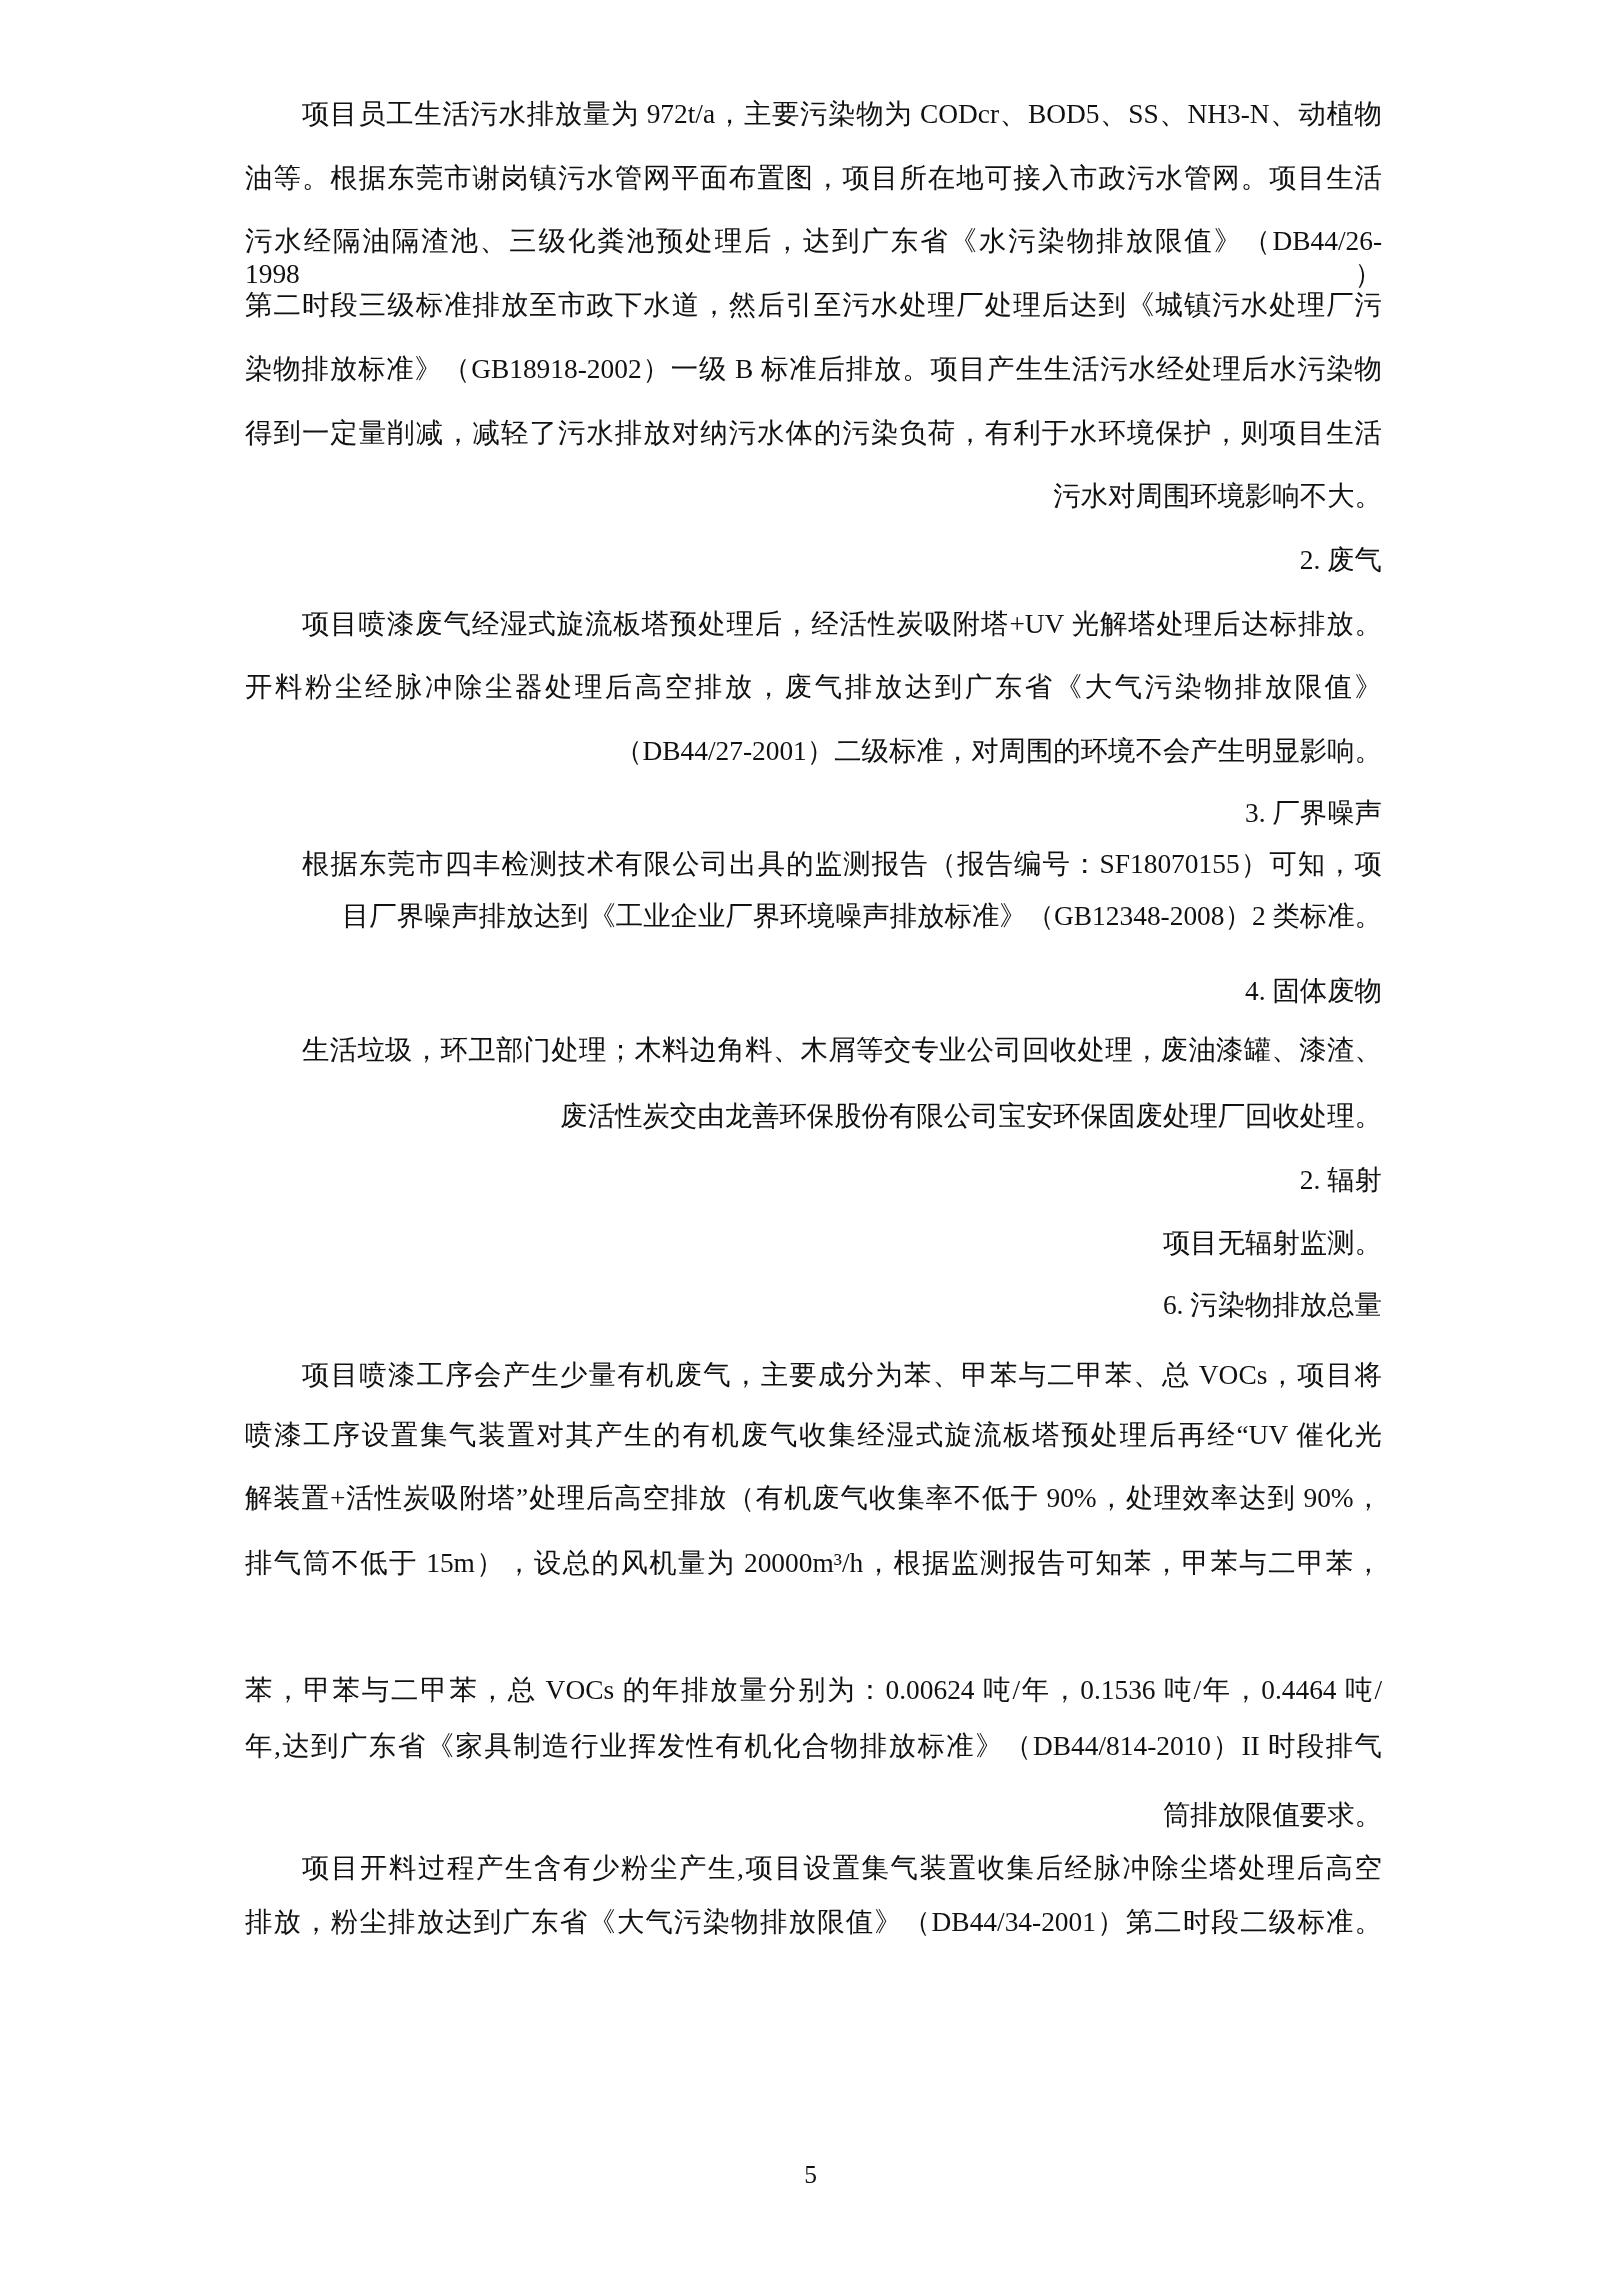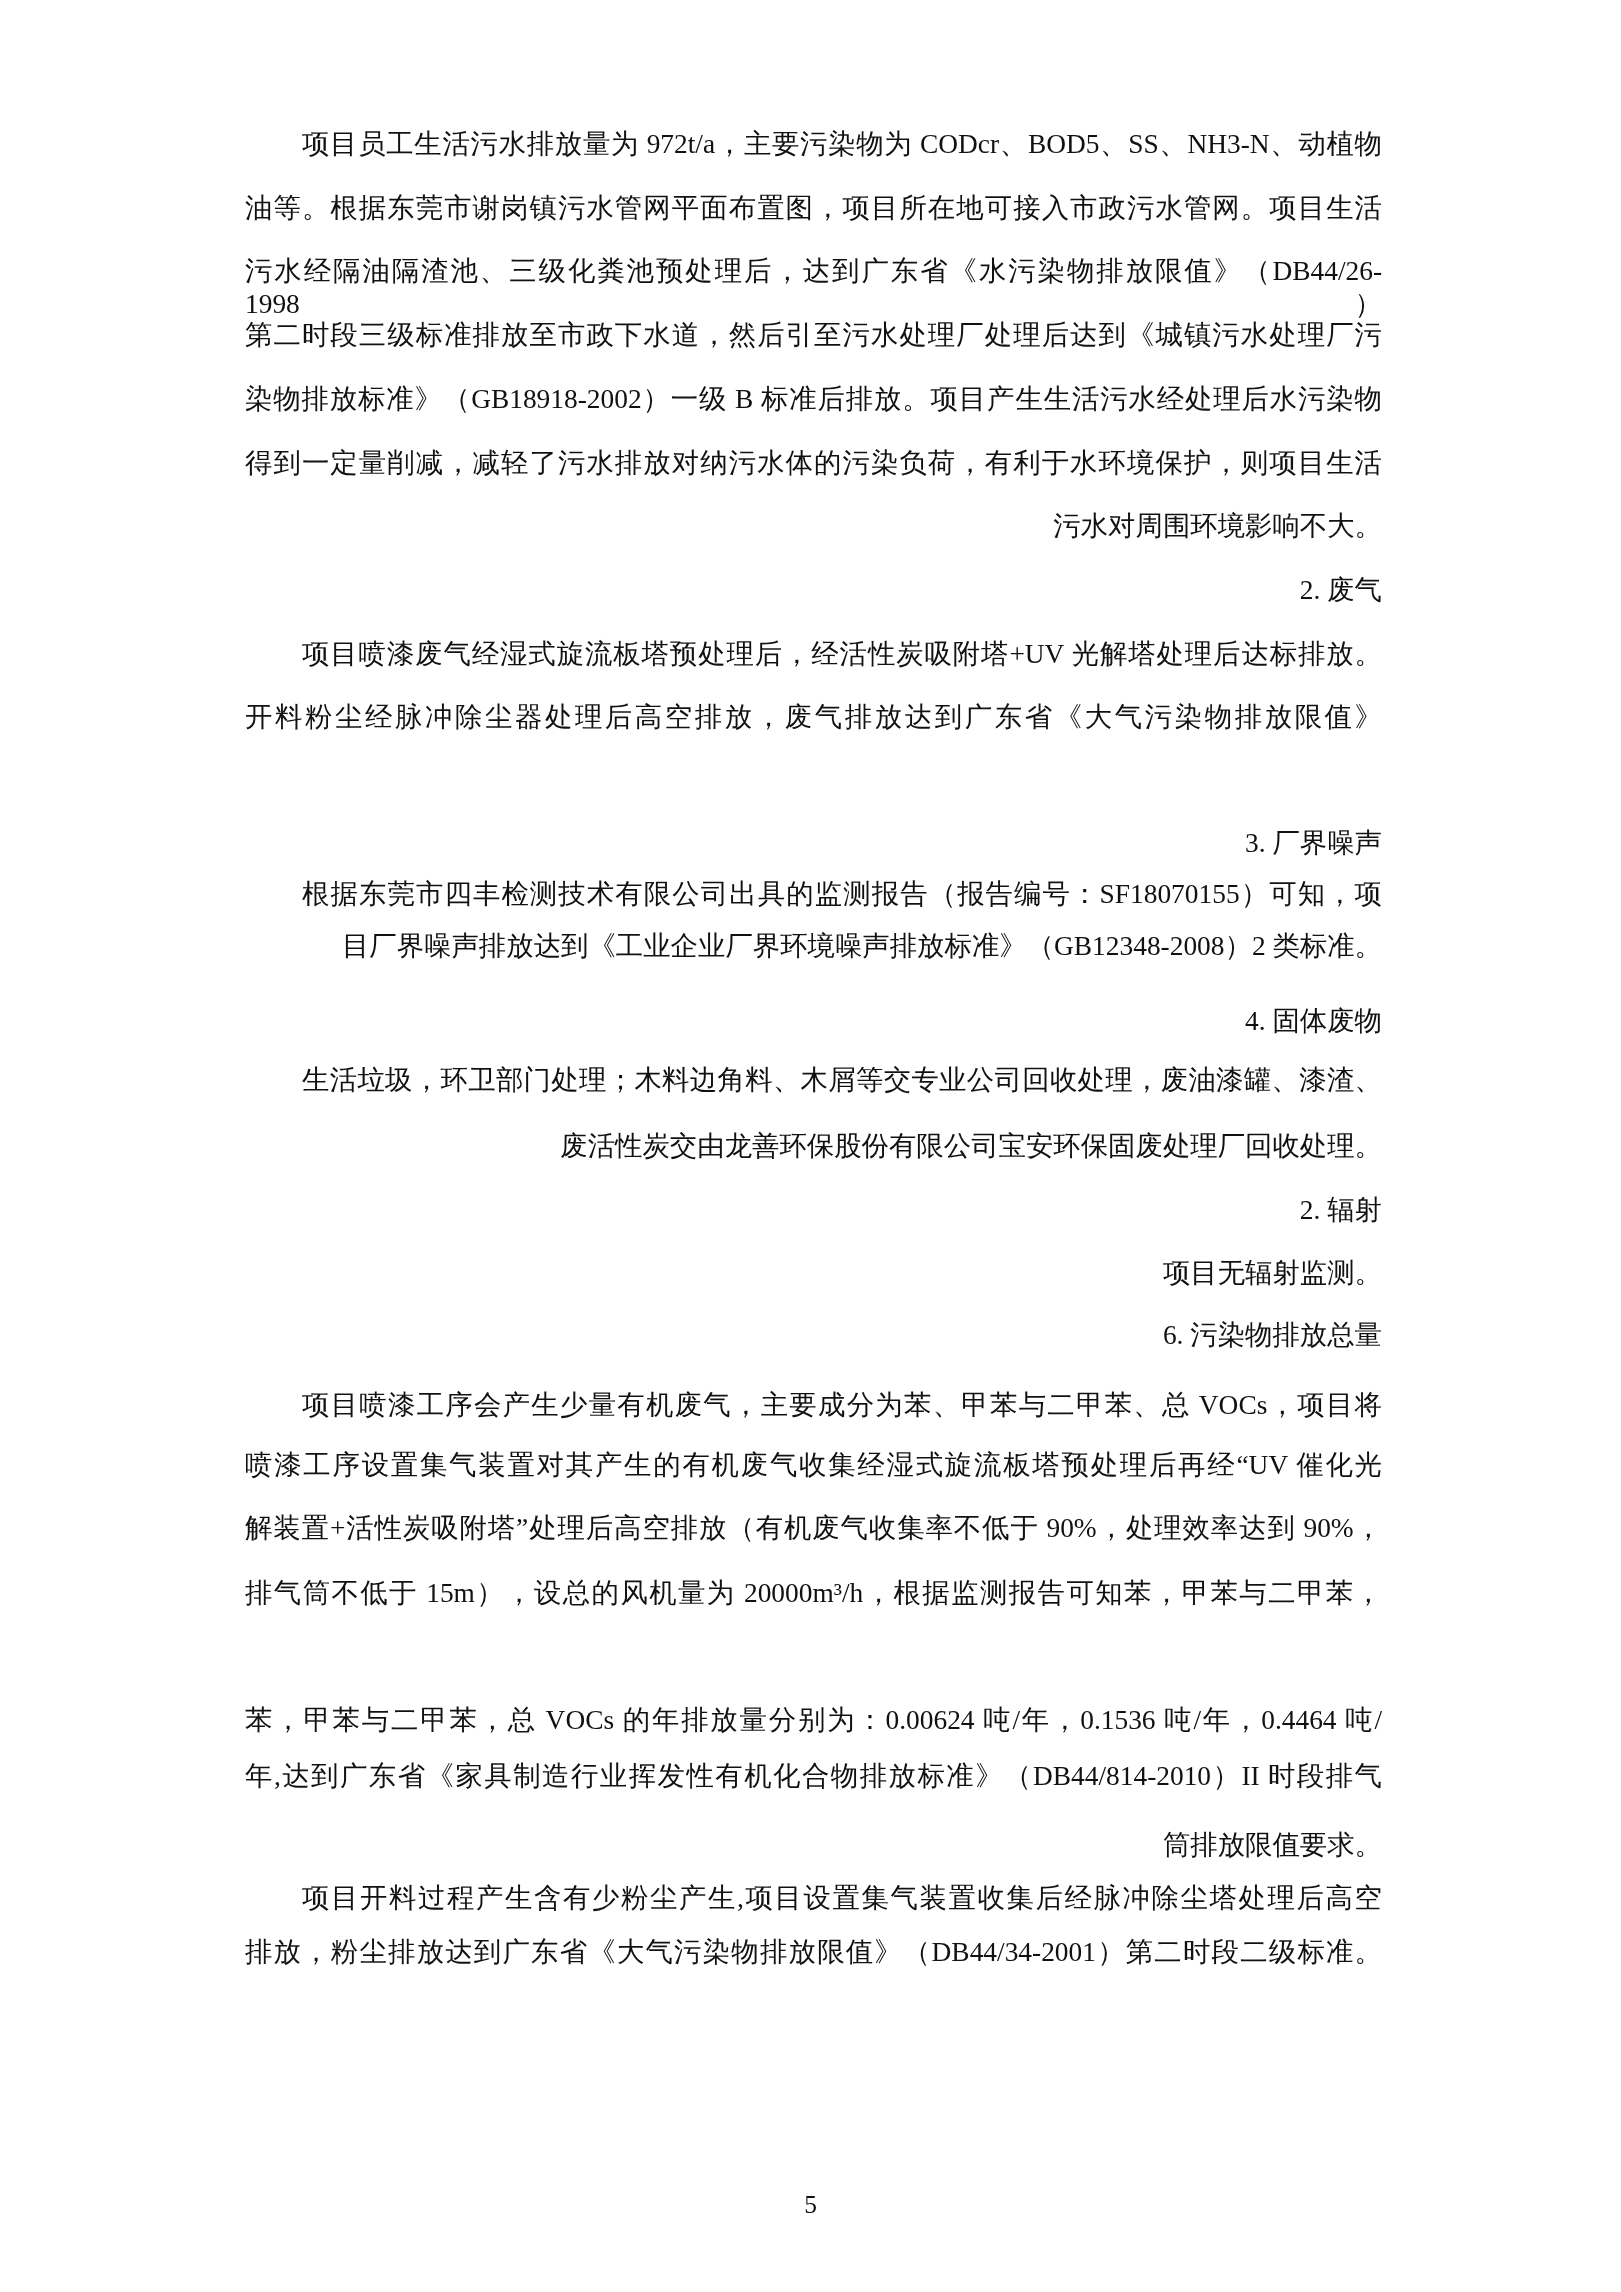--- a/index.html
+++ b/index.html
@@ -8,21 +8,20 @@
     background: #ffffff;
   }
   .page {
     position: relative;
     width: 1621px;
     height: 2215px;
     background: #ffffff;
     font-family: "Liberation Serif", "DejaVu Serif", serif;
     color: #111111;
     overflow: hidden;
-    margin-top: 30px;
   }
   .ln {
     position: absolute;
     left: 245px;
     width: 1137px;
     font-size: 27.4px;
     line-height: 33px;
     text-align: right;
     white-space: normal;
     letter-spacing: 0;
@@ -60,20 +59,21 @@
   <div class="ln j" style="top:225px">污水经隔油隔渣池、三级化粪池预处理后，达到广东省《水污染物排放限值》（DB44/26-1998）</div>
   <div class="ln j" style="top:289px">第二时段三级标准排放至市政下水道，然后引至污水处理厂处理后达到《城镇污水处理厂污</div>
   <div class="ln j" style="top:353px">染物排放标准》（GB18918-2002）一级 B 标准后排放。项目产生生活污水经处理后水污染物</div>
   <div class="ln j" style="top:417px">得到一定量削减，减轻了污水排放对纳污水体的污染负荷，有利于水环境保护，则项目生活</div>
   <div class="ln left" style="top:480px">污水对周围环境影响不大。</div>
 
   <div class="ln left in" style="top:544px">2. 废气</div>
 
   <div class="ln j in" style="top:608px">项目喷漆废气经湿式旋流板塔预处理后，经活性炭吸附塔+UV 光解塔处理后达标排放。</div>
   <div class="ln j" style="top:671px">开料粉尘经脉冲除尘器处理后高空排放，废气排放达到广东省《大气污染物排放限值》</div>
+  <div class="ln left" style="top:735px">（DB44/27-2001）二级标准，对周围的环境不会产生明显影响。</div>
 
   <div class="ln left in" style="top:797px">3. 厂界噪声</div>
 
   <div class="ln j in" style="top:848px">根据东莞市四丰检测技术有限公司出具的监测报告（报告编号：SF18070155）可知，项</div>
   <div class="ln left" style="top:900px">目厂界噪声排放达到《工业企业厂界环境噪声排放标准》（GB12348-2008）2 类标准。</div>
 
   <div class="ln left in" style="top:975px">4. 固体废物</div>
 
   <div class="ln j in" style="top:1034px">生活垃圾，环卫部门处理；木料边角料、木屑等交专业公司回收处理，废油漆罐、漆渣、</div>
   <div class="ln left" style="top:1100px">废活性炭交由龙善环保股份有限公司宝安环保固废处理厂回收处理。</div>

